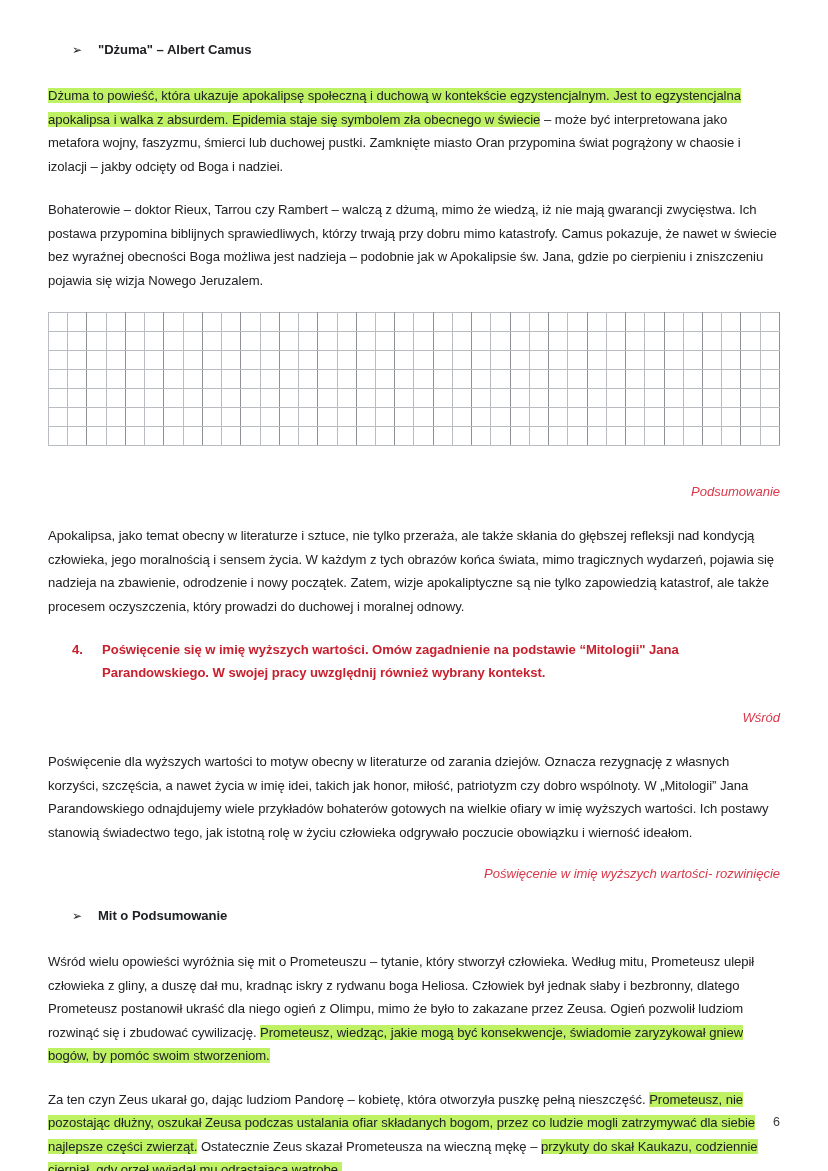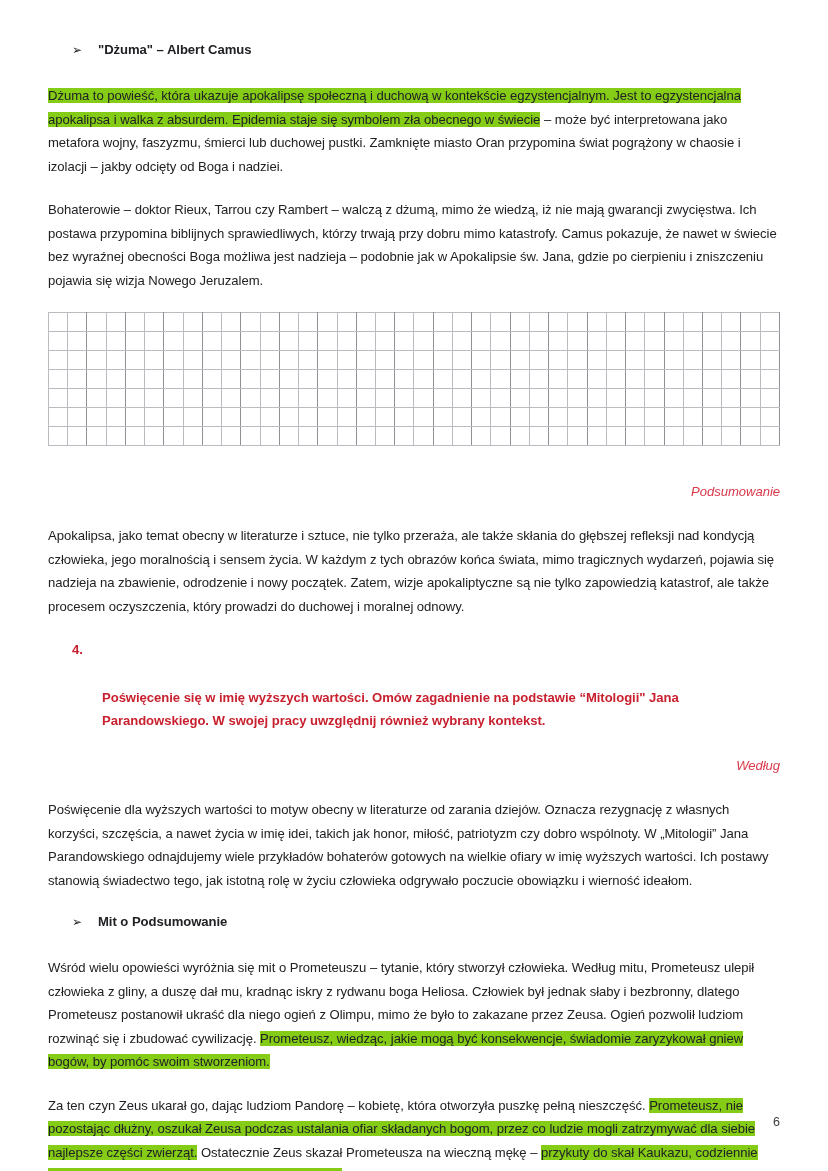--- a/index.html
+++ b/index.html
@@ -85,26 +85,25 @@
     line-height: 23px;
     font-weight: bold;
     color: #c8202e;
   }
   .task .ttext {
     font-size: 13.1px;
     line-height: 23px;
     font-weight: bold;
     color: #c8202e;
     letter-spacing: -0.05px;
-    margin-top: 48px;
   }
 
   
   mark.hl {
-    background: #84cc16;
+    background: #bef264;
     color: inherit;
     padding: 0;
     box-decoration-break: clone;
     -webkit-box-decoration-break: clone;
   }
 
   
   .grid-wrap {
     margin: 0 0 36px 0;
   }
@@ -439,24 +438,25 @@
 
     <div class="rh-italic">Podsumowanie</div>
 
     <p class="para">Apokalipsa, jako temat obecny w literaturze i sztuce, nie tylko przeraża, ale także skłania do głębszej refleksji nad kondycją człowieka, jego moralnością i sensem życia. W każdym z tych obrazów końca świata, mimo tragicznych wydarzeń, pojawia się nadzieja na zbawienie, odrodzenie i nowy początek. Zatem, wizje apokaliptyczne są nie tylko zapowiedzią katastrof, ale także procesem oczyszczenia, który prowadzi do duchowej i moralnej odnowy.</p>
 
     <div class="task">
       <span class="num">4.</span>
       <span class="ttext">Poświęcenie się w imię wyższych wartości. Omów zagadnienie na podstawie “Mitologii" Jana Parandowskiego. W swojej pracy uwzględnij również wybrany kontekst.</span>
     </div>
 
-    <div class="rh-italic">Według</div>
+    <div class="rh-italic">Wśród</div>
 
     <p class="para">Poświęcenie dla wyższych wartości to motyw obecny w literaturze od zarania dziejów. Oznacza rezygnację z własnych korzyści, szczęścia, a nawet życia w imię idei, takich jak honor, miłość, patriotyzm czy dobro wspólnoty. W „Mitologii” Jana Parandowskiego odnajdujemy wiele przykładów bohaterów gotowych na wielkie ofiary w imię wyższych wartości. Ich postawy stanowią świadectwo tego, jak istotną rolę w życiu człowieka odgrywało poczucie obowiązku i wierność ideałom.</p>
 
+    <div class="rh-italic">Poświęcenie w imię wyższych wartości- rozwinięcie</div>
 
     <div class="bullet-head">
       <span class="arrow">➢</span>
       <span class="btext">Mit o Podsumowanie</span>
     </div>
 
     <p class="para"><span>Wśród wielu opowieści wyróżnia się mit o Prometeuszu – tytanie, który stworzył człowieka. Według mitu, Prometeusz ulepił człowieka z gliny, a duszę dał mu, kradnąc iskry z rydwanu boga Heliosa. Człowiek był jednak słaby i bezbronny, dlatego Prometeusz postanowił ukraść dla niego ogień z Olimpu, mimo że było to zakazane przez Zeusa. Ogień pozwolił ludziom rozwinąć się i zbudować cywilizację. </span><mark class="hl">Prometeusz, wiedząc, jakie mogą być konsekwencje, świadomie zaryzykował gniew bogów, by pomóc swoim stworzeniom.</mark></p>
 
     <p class="para"><span>Za ten czyn Zeus ukarał go, dając ludziom Pandorę – kobietę, która otworzyła puszkę pełną nieszczęść. </span><mark class="hl">Prometeusz, nie pozostając dłużny, oszukał Zeusa podczas ustalania ofiar składanych bogom, przez co ludzie mogli zatrzymywać dla siebie najlepsze części zwierząt.</mark><span> Ostatecznie Zeus skazał Prometeusza na wieczną mękę – </span><mark class="hl">przykuty do skał Kaukazu, codziennie cierpiał, gdy orzeł wyjadał mu odrastającą wątrobę.</mark></p>
 

